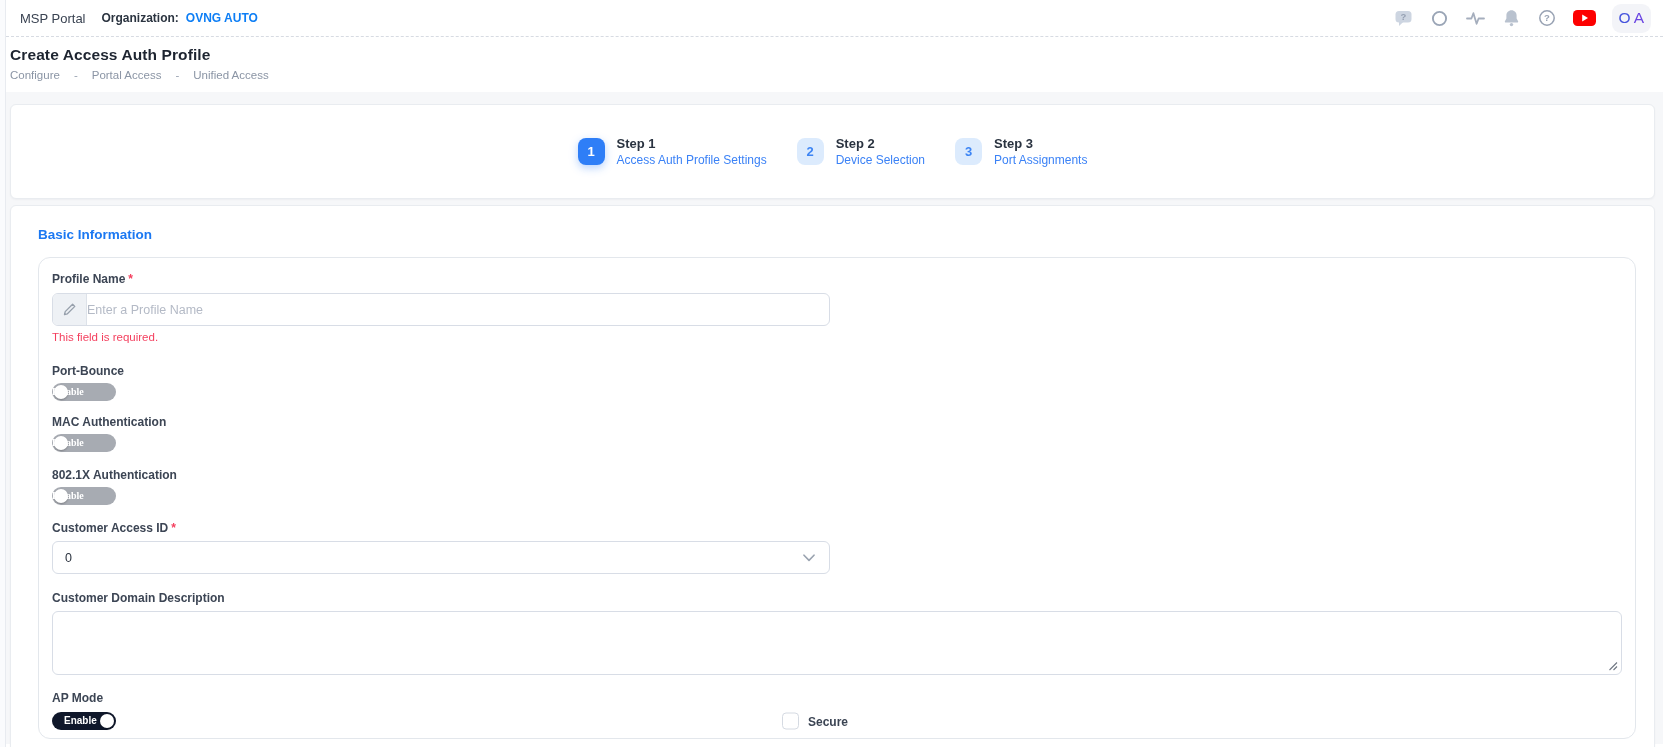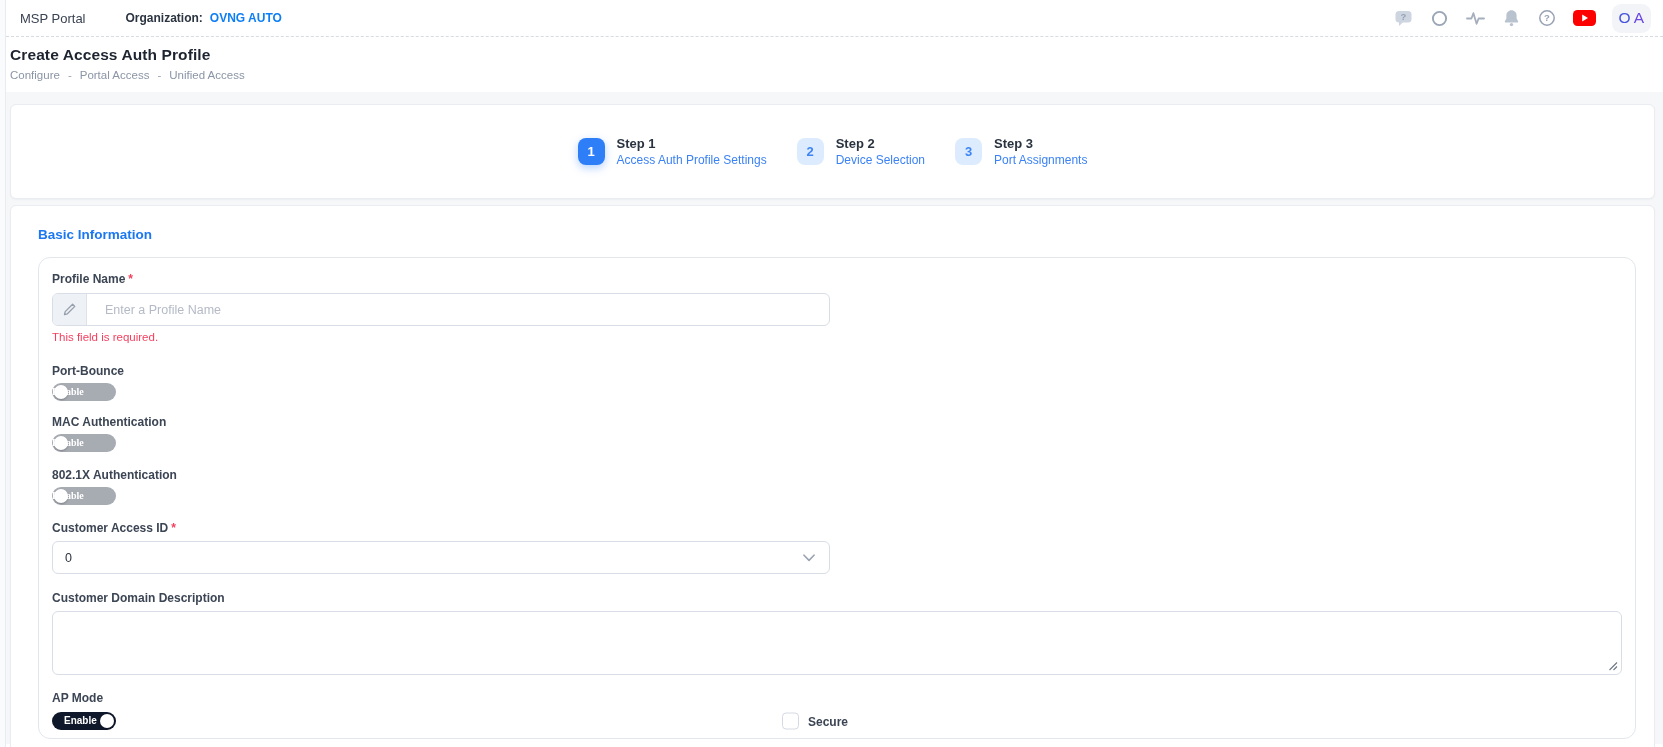--- a/index.html
+++ b/index.html
@@ -7,36 +7,36 @@
     width:1663px;height:747px;overflow:hidden;position:relative;
     background:#ffffff;font-family:"Liberation Sans",sans-serif;
     -webkit-font-smoothing:antialiased;
   }
   .side-strip{position:absolute;left:0;top:0;bottom:0;width:5px;background:#fafbfd;border-right:1px solid #e8ebf0;z-index:5;}
   .main{margin-left:6px;}
 
   
   .navbar{height:37px;display:flex;align-items:center;justify-content:space-between;
     padding:0 10px 0 14px;border-bottom:1px dashed #d7dbe2;background:#fff;box-sizing:border-box;}
-  .nav-left{display:flex;gap:40px;}
+  .nav-left{display:flex;gap:16px;}
   .brand{font-size:13px;color:#3a4352;font-weight:500;cursor:pointer;}
   .org{display:flex;align-items:center;}
   .org-label{font-size:12px;font-weight:700;color:#2b3440;}
   .org-value{font-size:12px;font-weight:700;color:#0d7ef5;margin-left:7px;cursor:pointer;}
   .nav-right{display:flex;align-items:center;gap:16px;padding-right:2px;}
   .nav-ic{display:block;cursor:pointer;}
   .avatar-chip{background:#f3f4f8;border-radius:9px;height:29px;display:flex;align-items:center;
     padding:0 7px;font-size:15.5px;gap:3px;cursor:pointer;}
   .avatar-o{color:#4553dd;}
   .avatar-a{color:#6b46e2;}
 
   
   .page-head{padding:9px 0 11px 4px;background:#fff;}
   .page-title{margin:0;font-size:15.5px;font-weight:700;color:#1d2430;letter-spacing:.1px;}
-  .breadcrumb{margin-top:5px;font-size:11.5px;color:#8b95a5;display:flex;gap:8px;align-items:center;}
+  .breadcrumb{margin-top:5px;font-size:11.5px;color:#8b95a5;display:flex;gap:14px;align-items:center;}
   .crumb{cursor:pointer;}
   .crumb-sep{color:#9aa3b2;}
 
   
   .page-body{background:#f6f7f9;padding:12px 8px 0 4px;height:652px;box-sizing:border-box;}
   .card{background:#fff;border:1px solid #e9ecf0;border-radius:6px;box-shadow:0 1px 2px rgba(16,24,40,.04);}
 
   
   .stepper-card{height:93px;display:flex;align-items:center;justify-content:center;margin-bottom:6px;}
   .stepper{display:flex;align-items:center;gap:30px;}
@@ -53,21 +53,21 @@
   .section-title{margin:0;font-size:13.5px;font-weight:700;color:#1b78f2;line-height:16px;}
   .fieldset{margin-top:14px;border:1px solid #e3e7ec;border-radius:12px;
     padding:14px 16px 14px 13px;height:482px;box-sizing:border-box;background:#fff;}
 
   .f-label{font-size:12px;font-weight:700;color:#3c4554;line-height:14px;}
   .req{color:#f43f5e;margin-left:3px;}
 
   .input-wrap{margin-top:7px;width:778px;height:33px;border:1px solid #d8dde6;border-radius:6px;
     display:flex;align-items:stretch;background:#fff;box-sizing:border-box;overflow:hidden;}
   .input-prefix{width:33px;background:#eef1f5;border-right:1px solid #dde2e9;display:flex;align-items:center;justify-content:center;flex:0 0 auto;}
-  .text-input{flex:1;border:0;outline:none;padding:0 18px;font-size:12.5px;color:#ef4444;background:transparent;font-family:inherit;}
+  .text-input{flex:1;border:0;outline:none;padding:0 0;font-size:12.5px;color:#ef4444;background:transparent;font-family:inherit;}
   .text-input::placeholder{color:#b4bac6;}
   .error-text{margin-top:5px;font-size:11.5px;color:#f43f5e;line-height:13px;}
 
   .toggle{width:64px;height:18px;border-radius:9px;position:relative;cursor:pointer;}
   .toggle.off{background:#a7abb2;}
   .toggle.on{background:#0f172a;}
   .knob{position:absolute;top:2px;width:14px;height:14px;border-radius:50%;background:#fff;box-shadow:0 1px 2px rgba(0,0,0,.25);}
   .toggle.off .knob{left:2px;}
   .toggle.on .knob{right:2px;}
   .toggle-text{position:absolute;top:0;line-height:18px;font-size:10px;font-weight:700;color:#fff;width:100%;box-sizing:border-box;}

